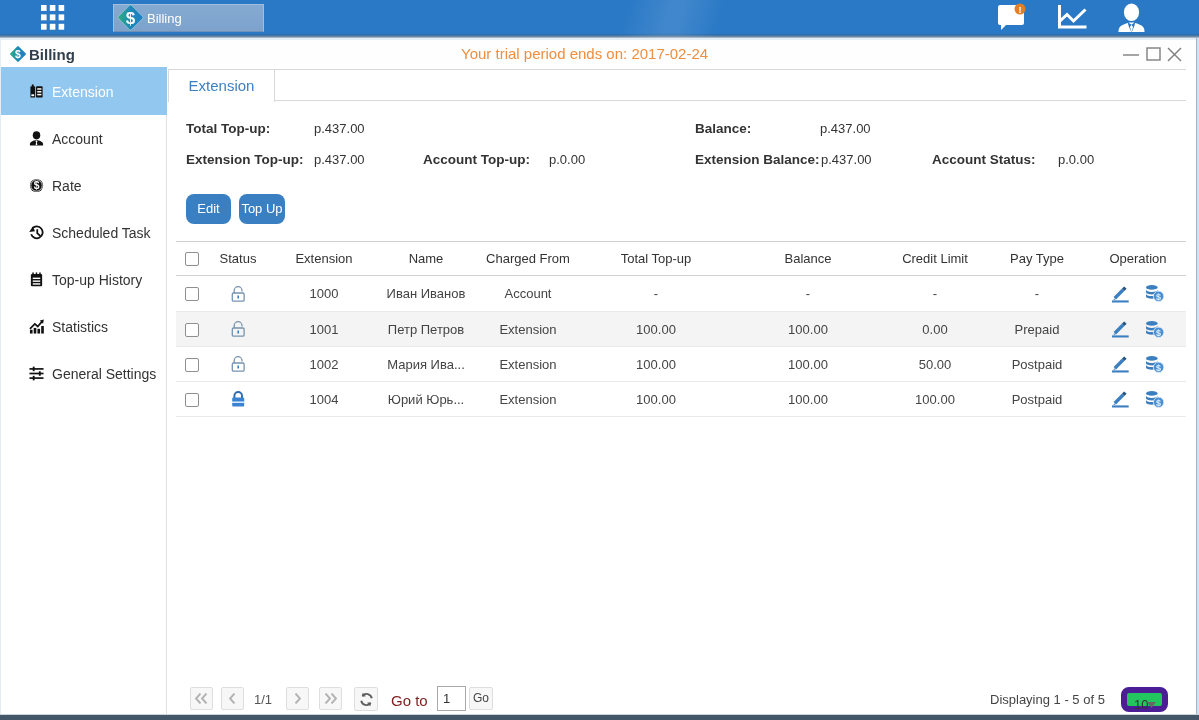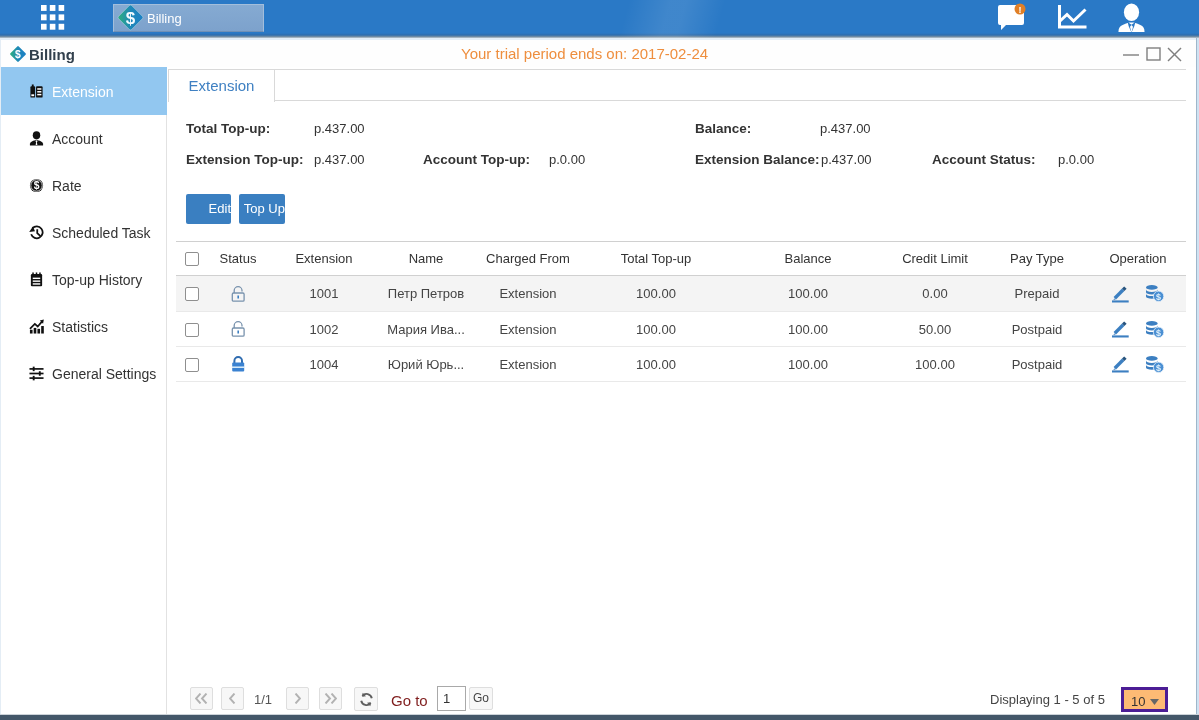--- a/index.html
+++ b/index.html
@@ -25,36 +25,36 @@
 .mitem.sel { background:#92c7f0; color:#fff; }
 .micon { position:absolute; left:29px; top:16px; width:15px; height:15px; }
 
 
 #tabbar { position:absolute; left:168px; top:69px; width:1018px; height:32px; border-top:1px solid #d9d9d9; border-bottom:1px solid #d9d9d9; background:#fff; }
 #acttab { position:absolute; left:168px; top:69px; width:107px; height:33px; border:1px solid #d9d9d9; border-bottom:none; background:#fff; color:#3f80c2; font-size:15px; text-align:center; line-height:31px; z-index:3; }
 
 .slabel { position:absolute; font-size:13.5px; font-weight:bold; color:#333; }
 .sval { position:absolute; font-size:13px; color:#333; }
 
-.btn { position:absolute; top:194px; height:30px; background:#3a7fc1; color:#fff; font-size:13px; text-align:right; line-height:30px; border-radius:2px; }
+.btn { position:absolute; top:194px; height:30px; background:#3a7fc1; color:#fff; font-size:13px; text-align:center; line-height:30px; border-radius:8px; }
 
 
 #tbl { position:absolute; left:176px; top:241px; width:1010px; }
 table { border-collapse:collapse; table-layout:fixed; width:1010px; font-size:13px; color:#333; }
 thead td:last-child { padding-right:6px; } thead td { height:34px; border-top:1px solid #d0d0d0; border-bottom:1px solid #d0d0d0; text-align:center; color:#333; }
 tbody td { height:35px; border-bottom:1px solid #e9e9e9; text-align:center; color:#444; }
 tbody tr:first-child td { height:36px; }
 tr.alt td { background:#f4f4f4; }
 .cbc { text-align:left !important; padding-left:9px !important; }
 .cb { display:inline-block; width:14px; height:14px; border:1px solid #8f8f8f; border-radius:2px; background:#fff; vertical-align:middle; }
 
 
 .pbtn { position:absolute; top:687px; width:23px; height:23px; border:1px solid #dedede; background:#f7f7f7; border-radius:2px; text-align:center; color:#b3b3b3; font-size:14px; line-height:21px; }
 #goinput { position:absolute; left:437px; top:686px; width:29px; height:25px; border:1px solid #a9a9a9; font-size:13px; color:#333; padding-left:5px; line-height:23px; background:#fff; }
-#pgsel { position:absolute; left:1121px; top:687px; width:47px; height:25px; border:3px solid #4c1d95; border-radius:0; background:#fdba74; font-size:13px; color:#333; }
+#pgsel { position:absolute; left:1121px; top:687px; width:47px; height:25px; border:6px solid #4c1d95; border-radius:8px; background:#22c55e; font-size:13px; color:#333; }
 #bottombar { position:absolute; left:0; top:715px; width:1199px; height:5px; background:#445769; }
 #bottomline { position:absolute; left:0; top:714px; width:1199px; height:1px; background:#cdd3d9; }
 #rightedge { position:absolute; right:0; top:38px; width:3px; height:676px; background:linear-gradient(90deg,#9fb6ca 0 1px,#cfe2f2 1px); }
 #leftedge { position:absolute; left:0; top:38px; width:1px; height:676px; background:#e4edf5; }
 </style>
 </head>
 <body>
 <div id="stage">
 
   <svg width="0" height="0" style="position:absolute">
@@ -271,20 +271,38 @@
             <td>Name</td>
             <td>Charged From</td>
           <td>Total Top-up</td>
             <td>Balance</td>
             <td>Credit Limit</td>
             <td>Pay Type</td>
             <td>Operation</td>
         </tr>
       </thead>
       <tbody>
+        <tr>
+          <td class="cbc"><span class="cb"></span></td>
+          <td><svg width="16" height="18" viewBox="0 0 16 18" style="vertical-align:middle">
+                <use href="#lockopen"></use>
+              </svg></td>
+          <td>1000</td>
+            <td>Иван Иванов</td>
+            <td>Account</td>
+            <td>-</td>
+            <td>-</td>
+            <td>-</td>
+            <td>-</td>
+          <td style="padding-right:6px"><svg width="17" height="18" viewBox="0 0 17 18" style="vertical-align:middle;margin-right:17px">
+                <use href="#pencilg"></use>
+              </svg><svg width="18" height="17" viewBox="0 0 18 17" style="vertical-align:middle">
+                <use href="#coinsg"></use>
+              </svg></td>
+        </tr>
         <tr class="alt">
           <td class="cbc"><span class="cb"></span></td>
           <td><svg width="16" height="18" viewBox="0 0 16 18" style="vertical-align:middle">
                 <use href="#lockopen"></use>
               </svg></td>
           <td>1001</td>
             <td>Петр Петров</td>
             <td>Extension</td>
             <td>100.00</td>
             <td>100.00</td>

